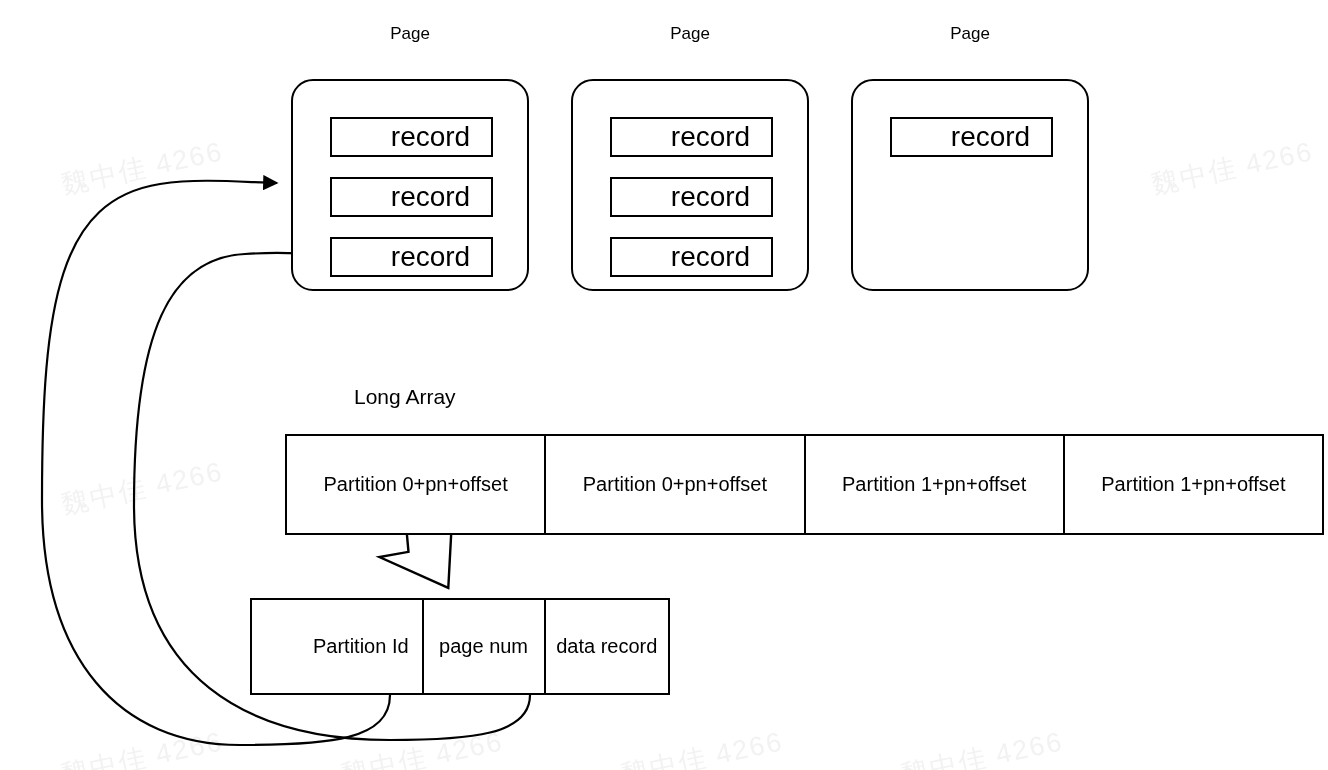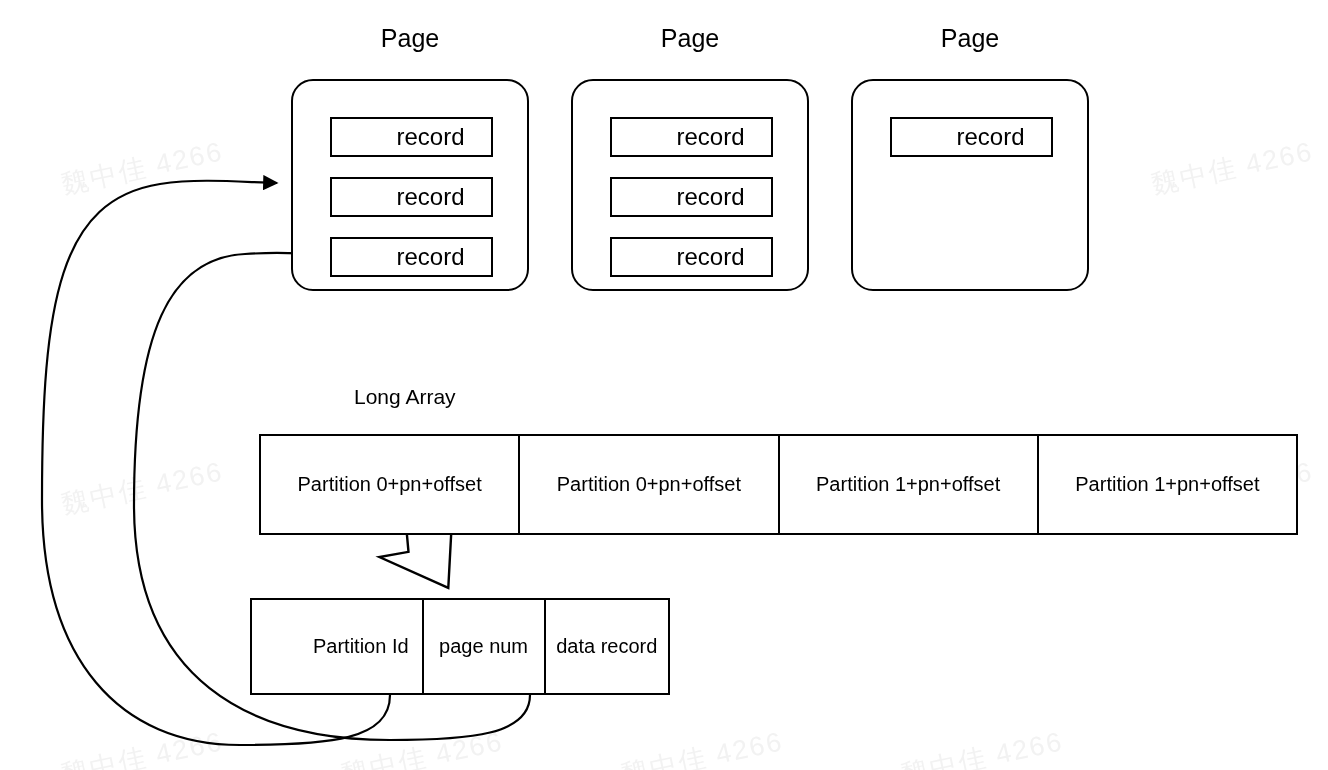--- a/index.html
+++ b/index.html
@@ -30,52 +30,52 @@
     white-space:nowrap;
     font-family:"DejaVu Sans",sans-serif;
   }
 
   
   #arrows{position:absolute;inset:0;z-index:1;}
 
   
   .page-label{
     position:absolute;
-    font-size:25px;color:#000;
+    font-size:17px;color:#000;
     text-align:center;
     z-index:2;
   }
   .page-box{
     position:absolute;
     border:2.5px solid #000;
     border-radius:22px;
     background:#fff;
     box-sizing:border-box;
     z-index:2;
   }
   .record{
     position:absolute;
     border:2.5px solid #000;
     background:#fff;
     box-sizing:border-box;
     display:flex;align-items:center;justify-content:center;
-    font-size:24px;color:#000;
+    font-size:28px;color:#000;
     z-index:3;
     padding-left:38px;
   }
 
   .section-label{
     position:absolute;
     font-size:21px;color:#000;
     z-index:2;
   }
 
   .long-array{
     position:absolute;
-    left:259px;top:434px;
+    left:285px;top:434px;
     width:1039px;height:101px;
     display:flex;
     border:2.5px solid #000;
     box-sizing:border-box;
     background:#fff;
     z-index:2;
   }
   .long-array .cell{
     flex:1 1 0;
     border-right:2.5px solid #000;

